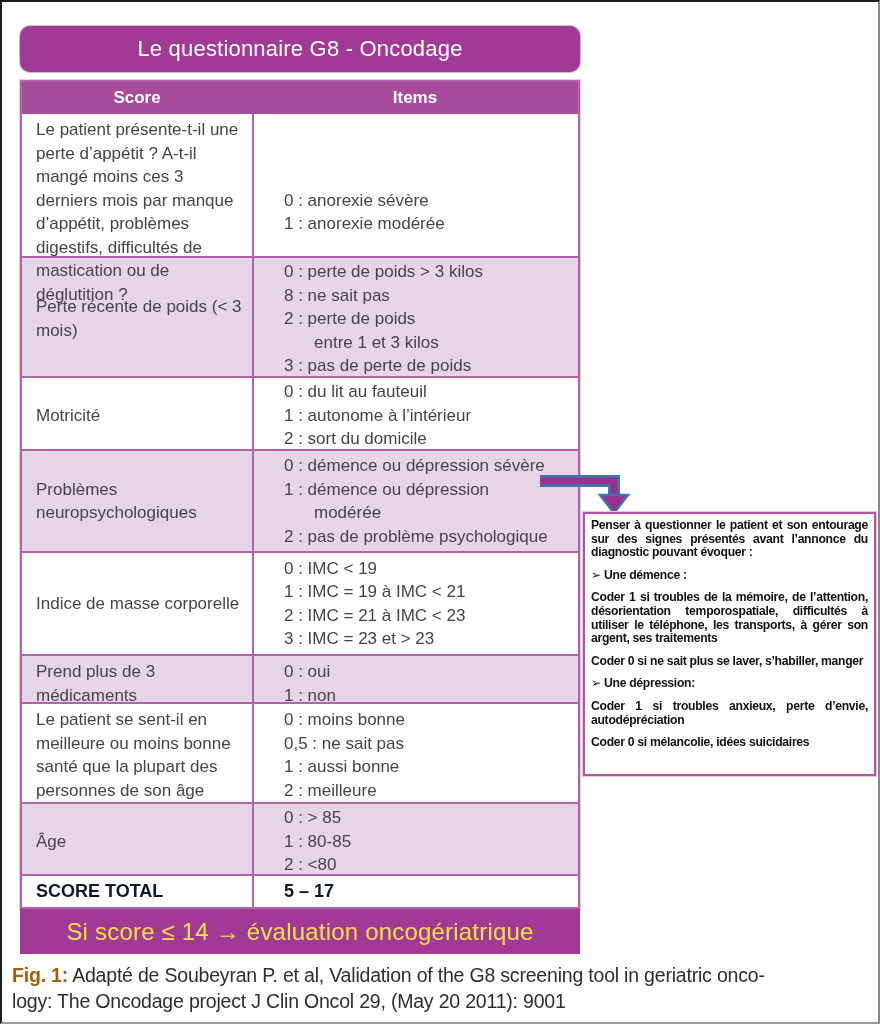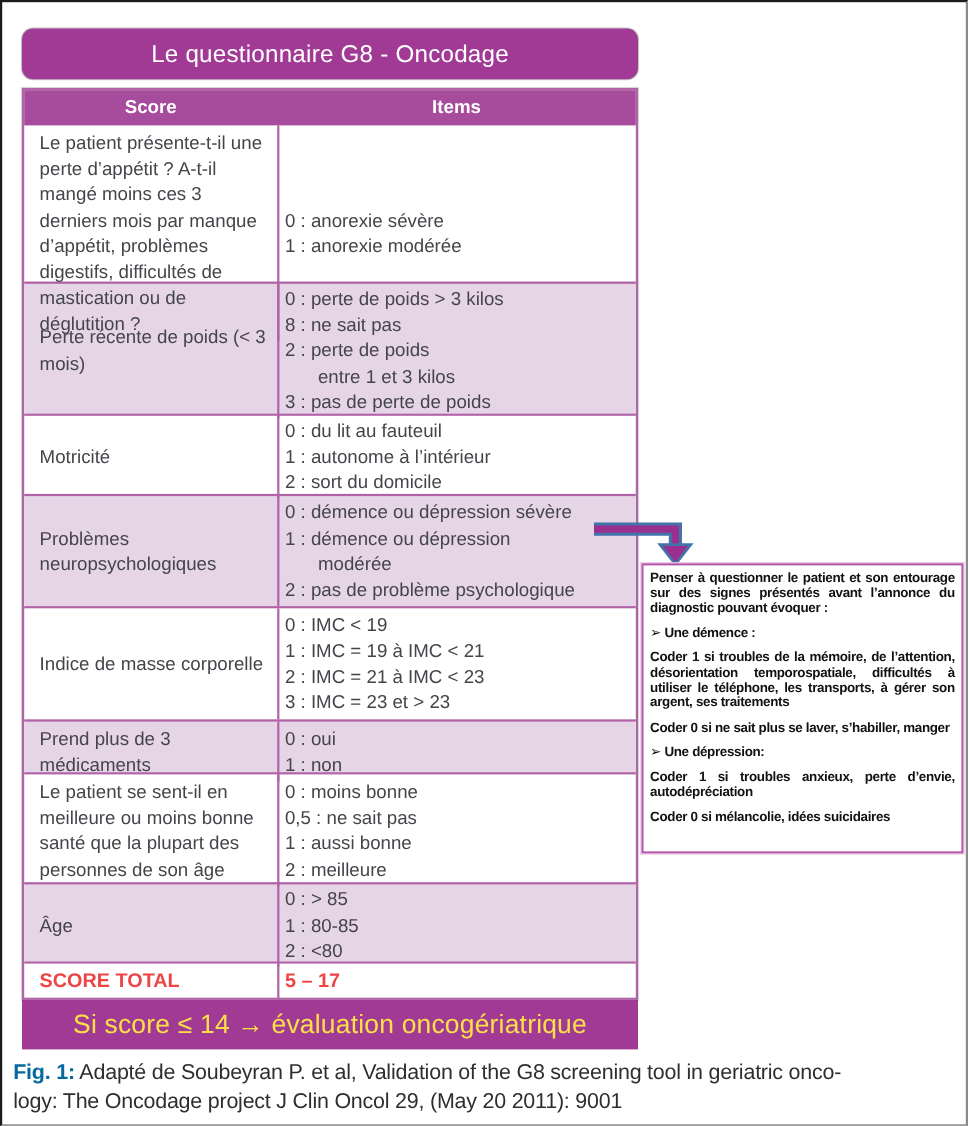--- a/index.html
+++ b/index.html
@@ -29,25 +29,25 @@
   .thead{
     display:grid;grid-template-columns:230px 1fr;height:32px;background:var(--header-purple);
     color:#fff;font-weight:bold;font-size:17px;align-items:center;text-align:center;
   }
   .row{display:grid;grid-template-columns:230px 1fr;border-top:2px solid var(--tbl-border);}
   .row.shaded{background:var(--row-pink);}
   .cell{color:var(--ink);font-size:17px;line-height:23.5px;}
   .cell.item{display:flex;align-items:center;padding:4px 8px 4px 14px;}
   .cell.score{
     border-left:2px solid var(--tbl-border);display:flex;flex-direction:column;
-    justify-content:center;padding:2px 4px 2px 5px;
+    justify-content:center;padding:2px 4px 2px 30px;
   }
   .sline{white-space:nowrap;}
   .sline.indent{padding-left:30px;}
-  .row.total .cell{font-weight:bold;color:#ef4444;font-size:18px;}
+  .row.total .cell{font-weight:bold;color:#0f172a;font-size:18px;}
   .banner{
     height:45px;background:var(--magenta);color:#fde047;display:flex;align-items:center;
     justify-content:center;font-size:24px;letter-spacing:.2px;
   }
   
   .r1{height:142px}.r2{height:120px}.r3{height:73px}.r4{height:102px}
   .r5{height:103px}.r6{height:48px}.r7{height:100px}.r8{height:72px}.r9{height:33px}
   
   .callout{
     position:absolute;left:581px;top:510px;width:293px;height:264px;
@@ -58,21 +58,21 @@
   .callout p{margin-bottom:9px;text-align:justify;}
   .callout p.bullet{text-align:left;margin-bottom:9px;}
   .callout p:last-child{margin-bottom:0;}
   
   .elbow-arrow{position:absolute;left:536px;top:470px;}
   
   .caption{
     position:absolute;left:10px;top:960px;width:862px;color:#2e2e2e;
     font-size:19.5px;line-height:26px;letter-spacing:-0.2px;
   }
-  .caption b{color:#0369a1;}
+  .caption b{color:#a16207;}
 </style>
 </head>
 <body>
 
 <div id="canvas">
 
   <div class="g8">
     <div class="title-bar">Le questionnaire G8 - Oncodage</div>
 
     <div class="table-box">

